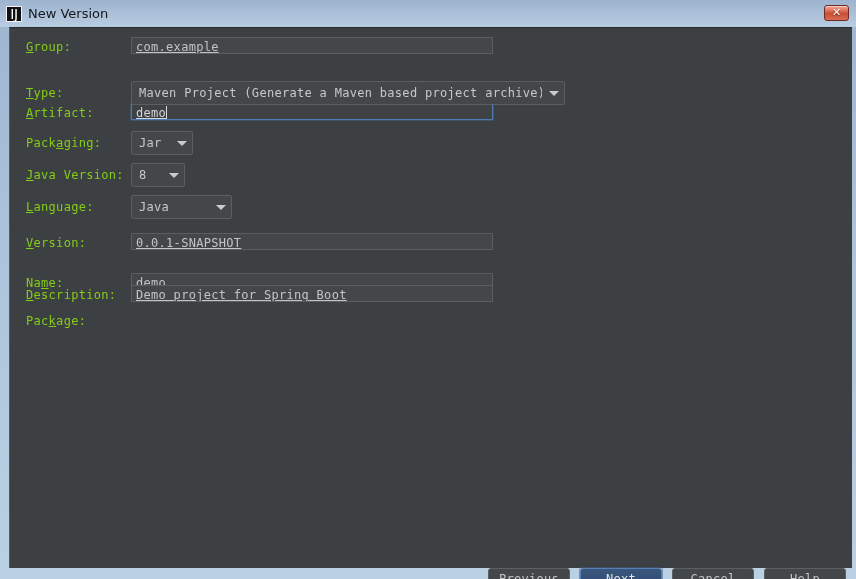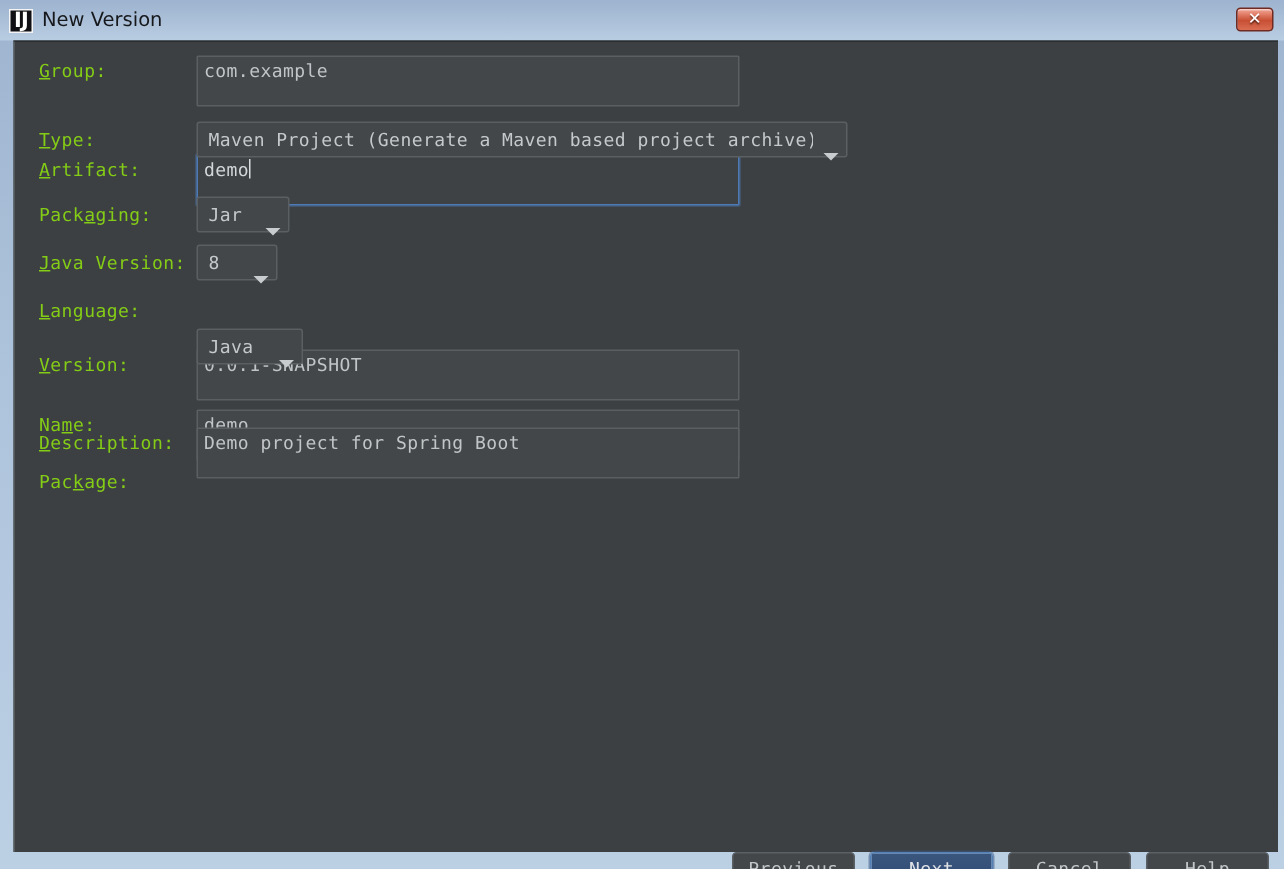--- a/index.html
+++ b/index.html
@@ -39,21 +39,21 @@
     background: #f4f4f4;
     box-sizing: border-box;
     padding: 1px;
   }
   #title-icon .ij {
     width: 100%; height: 100%;
     background: #101014;
     color: #ffffff;
     font-family: "DejaVu Sans", sans-serif;
     font-size: 14px;
-    font-weight: bold;
+    font-weight: normal;
     line-height: 14px;
     text-align: center;
     letter-spacing: -0.5px;
   }
 
   #title-text {
     position: absolute;
     left: 28px; top: 4px;
     height: 19px;
     line-height: 19px;
@@ -114,32 +114,33 @@
     letter-spacing: 0.3px;
   }
   .flabel u {
     text-decoration: underline;
     text-underline-offset: 1px;
   }
 
   .field {
     position: absolute;
     left: 121px;
-    height: 34px;
+    height: 17px;
     background: #43474a;
     border: 1px solid #5a5f62;
     border-radius: 1px;
     box-sizing: border-box;
     color: #c2c5c7;
     font-size: 12px;
     line-height: 19px;
     padding: 0 4px;
     white-space: nowrap;
     overflow: hidden;
     letter-spacing: 0.3px;
+    text-decoration: underline;
   }
   .field.focused {
     background: #3f4245;
     border: 1px solid #4d7ab5;
     box-shadow: 0 0 0 1px rgba(77,122,181,0.35);
     color: #d4d7d9;
   }
   .caret {
     display: inline-block;
     width: 1px;
@@ -152,21 +153,21 @@
   
   .combo {
     position: absolute;
     left: 121px;
     height: 24px;
     background: #43474a;
     border: 1px solid #5a5f62;
     border-radius: 2px;
     box-sizing: border-box;
     display: flex;
-    align-items: flex-end;
+    align-items: center;
     cursor: pointer;
   }
   .combo .ctext {
     flex: 1 1 auto;
     font-size: 12px;
     color: #c6c9cb;
     line-height: 22px;
     padding-left: 7px;
     white-space: nowrap;
     overflow: hidden;
@@ -268,21 +269,21 @@
         </div>
         <div class="row" style="top: 135px; left: 0px; width: 843px;">
           <div class="flabel" style="top: 5px;"><u>J</u>ava Version:</div>
           <div class="combo" style="width: 54px;">
             <div class="ctext">8</div>
             <div class="carrow"></div>
           </div>
         </div>
         <div class="row" style="top: 167px; left: 0px; width: 843px;">
           <div class="flabel" style="top: 5px;"><u>L</u>anguage:</div>
-          <div class="combo" style="width: 71px; margin-top: 24px;">
+          <div class="combo" style="width: 101px;">
             <div class="ctext">Java</div>
             <div class="carrow"></div>
           </div>
         </div>
       </div>
     <div id="button-bar">
         <div class="btn" style="left: 478px; width: 82px;">Previous</div>
         <div class="btn default" style="left: 570px; width: 82px;">Next</div>
         <div class="btn" style="left: 662px; width: 82px;">Cancel</div>
         <div class="btn" style="left: 754px; width: 82px;">Help</div>

